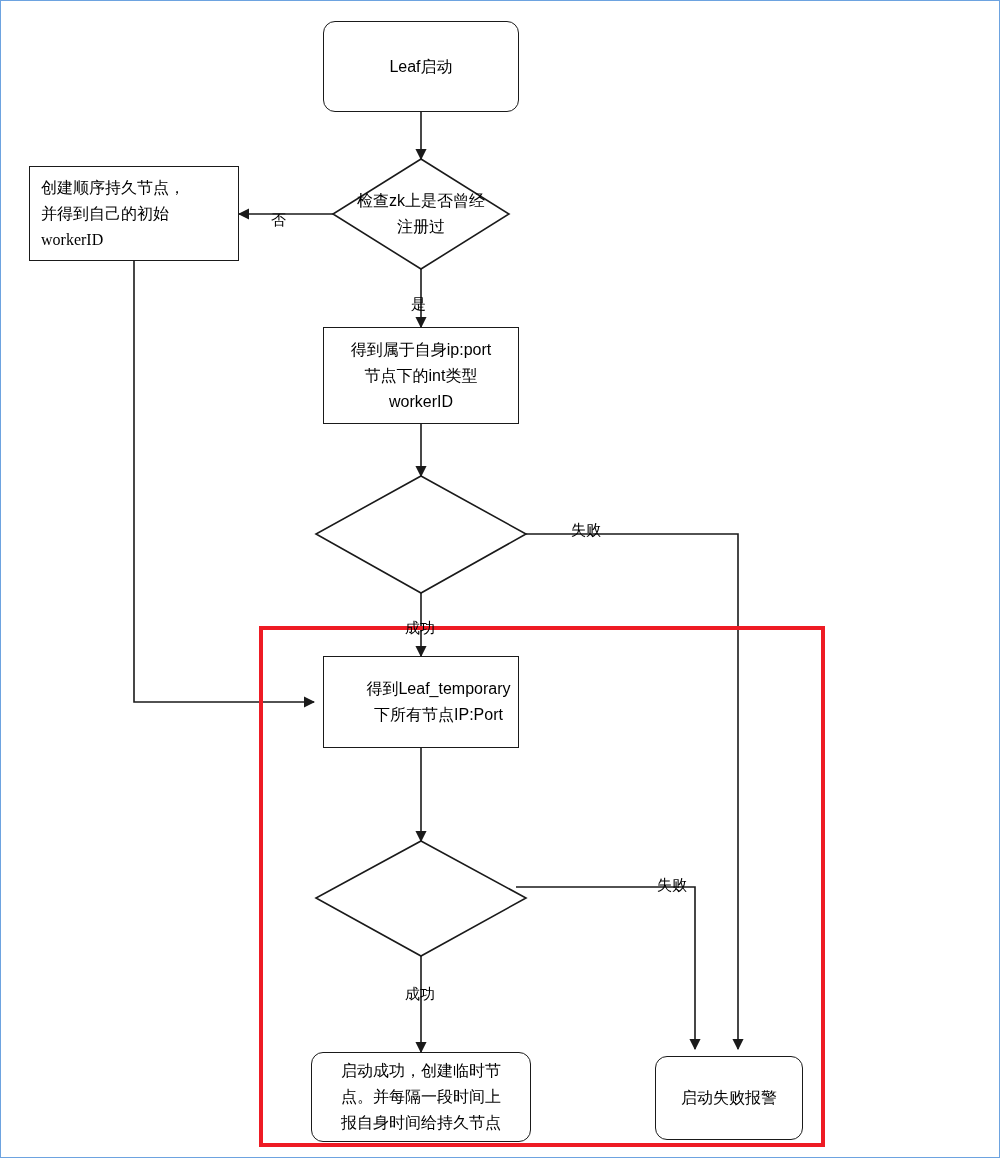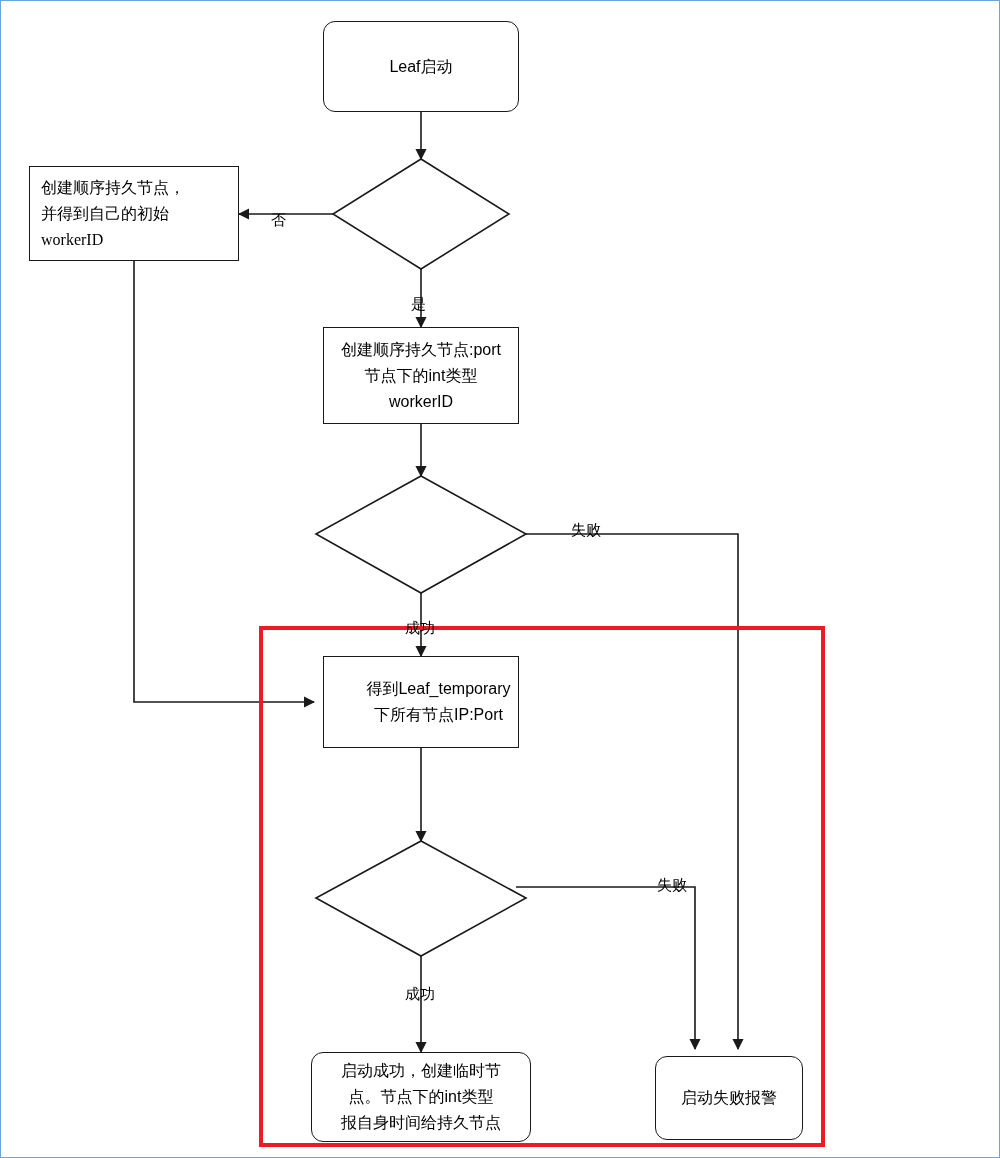--- a/index.html
+++ b/index.html
@@ -103,40 +103,42 @@
     <polygon points="420,475 525,533 420,592 315,533" fill="#ffffff" stroke="#1a1a1a" stroke-width="1.6"></polygon>
 
     <polygon points="420,840 525,897 420,955 315,897" fill="#ffffff" stroke="#1a1a1a" stroke-width="1.6"></polygon>
   </svg>
 
   <div class="highlight-box" style="left:258px; top:625px; width:566px; height:521px;"></div>
 
   <div class="round-box" style="left:322px; top:20px; width:196px; height:91px;"></div>
   <div class="node-text" style="left:322px; top:20px; width:196px; height:91px;border-radius:6px;">Leaf启动</div>
 
+  <div class="node-text" style="left:330px; top:183px; width:180px; height:60px;">检查zk上是否曾经
+注册过</div>
 
   <div class="rect-box" style="left:28px; top:165px; width:210px; height:95px;"></div>
   <div class="node-text" style="left:32px; top:165px; width:202px; height:95px; justify-content:flex-start; padding-left:8px; box-sizing:border-box; text-align:left;font-family:Liberation Serif, serif;">创建顺序持久节点，
 并得到自己的初始
 workerID</div>
 
   <div class="rect-box" style="left:322px; top:326px; width:196px; height:97px;"></div>
-  <div class="node-text" style="left:322px; top:326px; width:196px; height:97px;">创建顺序持久节点:port
+  <div class="node-text" style="left:322px; top:326px; width:196px; height:97px;">得到属于自身ip:port
 节点下的int类型
 workerID</div>
 
 
   <div class="rect-box" style="left:322px; top:655px; width:196px; height:92px;"></div>
   <div class="node-text" style="left:322px; top:655px; width:231px; height:92px;">得到Leaf_temporary
 下所有节点IP:Port</div>
 
 
   <div class="round-box" style="left:310px; top:1051px; width:220px; height:90px;"></div>
   <div class="node-text" style="left:310px; top:1051px; width:220px; height:90px;">启动成功，创建临时节
-点。节点下的int类型
+点。并每隔一段时间上
 报自身时间给持久节点</div>
 
   <div class="round-box" style="left:654px; top:1055px; width:148px; height:84px;"></div>
   <div class="node-text" style="left:654px; top:1055px; width:148px; height:84px;">启动失败报警</div>
 
   <div class="edge-label" style="left:270px; top:210px;">否</div>
   <div class="edge-label" style="left:410px; top:294px;">是</div>
   <div class="edge-label" style="left:570px; top:520px;">失败</div>
   <div class="edge-label" style="left:404px; top:618px;">成功</div>
   <div class="edge-label" style="left:656px; top:875px;">失败</div>

